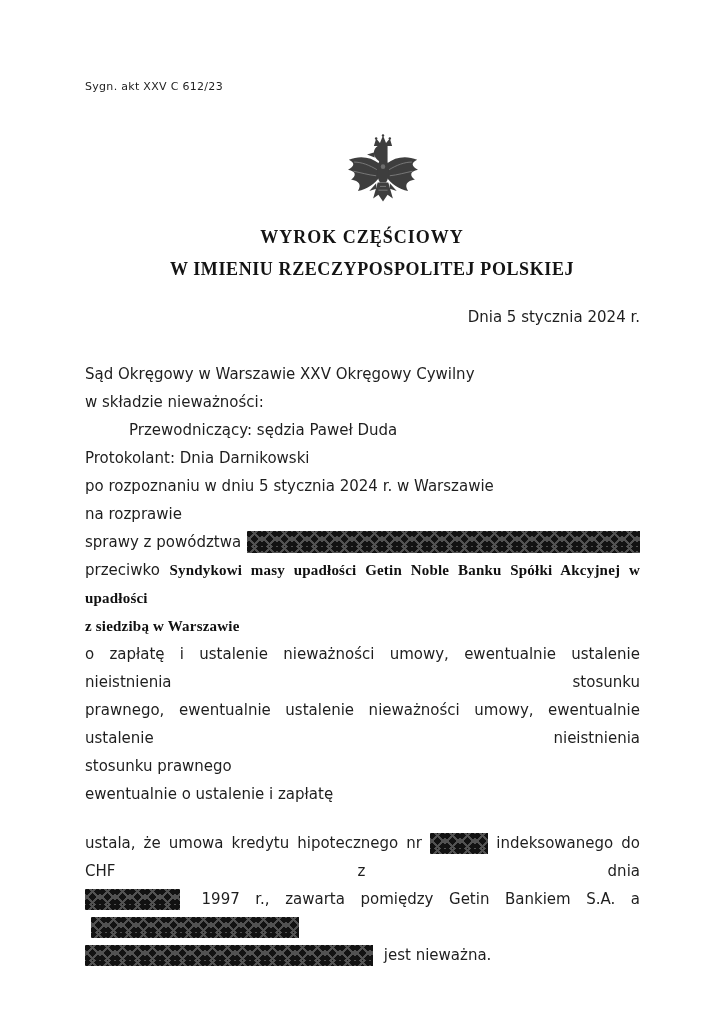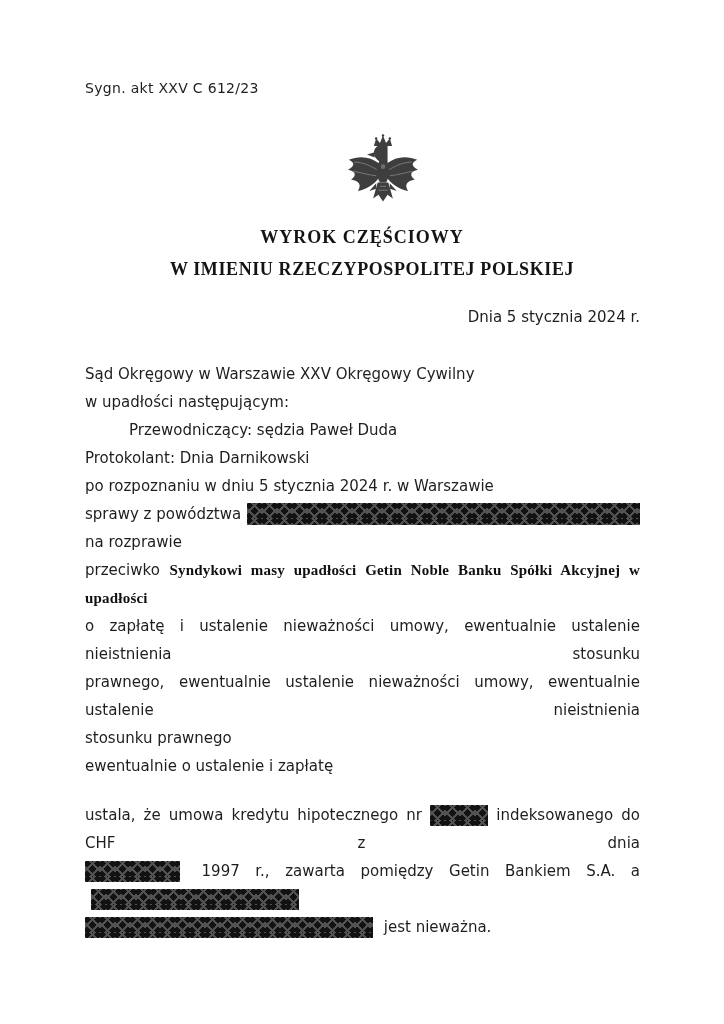--- a/index.html
+++ b/index.html
@@ -10,21 +10,21 @@
     margin: 0 auto;
     background: #ffffff;
     color: #1e1e1e;
     font-family: "DejaVu Sans", sans-serif;
     overflow: hidden;
   }
   .sygnatura {
     position: absolute;
     left: 85px;
     top: 80px;
-    font-size: 14px;
+    font-size: 11px;
     letter-spacing: 0.3px;
   }
   .emblem {
     position: absolute;
     left: 345px;
     top: 133px;
     width: 76px;
     height: 84px;
   }
   .title-block {
@@ -125,34 +125,37 @@
   <div class="title-block">
     <div class="title-line1">WYROK CZĘŚCIOWY</div>
     <div class="title-line2">W IMIENIU RZECZYPOSPOLITEJ POLSKIEJ</div>
   </div>
 
   <div class="date-line">Dnia 5 stycznia 2024 r.</div>
 
   <div class="body-block">
 
     <div class="line">Sąd Okręgowy w Warszawie XXV Okręgowy Cywilny</div>
-    <div class="line">w upadłości następującym:</div>
+    <div class="line">w składzie nieważności:</div>
     <div class="line indent">Przewodniczący: sędzia Paweł Duda</div>
     <div class="line">Protokolant: Dnia Darnikowski</div>
     <div class="line">po rozpoznaniu w dniu 5 stycznia 2024 r. w Warszawie</div>
+    <div class="line">na rozprawie</div>
+
     <div class="line flexline">
       <span>sprawy z powództwa</span>
       <span class="redact redact-fill"></span>
     </div>
 
-    <div class="line">na rozprawie</div>
-
     <div class="line just">
       <span>przeciwko</span>
       <b class="serifbold">Syndykowi masy upadłości Getin Noble Banku Spółki Akcyjnej w upadłości</b>
+    </div>
+    <div class="line">
+      <b class="serifbold">z siedzibą w Warszawie</b>
     </div>
 
     <div class="line just">o zapłatę i ustalenie nieważności umowy, ewentualnie ustalenie nieistnienia stosunku</div>
     <div class="line just">prawnego, ewentualnie ustalenie nieważności umowy, ewentualnie ustalenie nieistnienia</div>
     <div class="line">stosunku prawnego</div>
     <div class="line">ewentualnie o ustalenie i zapłatę</div>
 
     <div class="ruling">
       <div class="line just">
         <span>ustala, że umowa kredytu hipotecznego nr</span>

